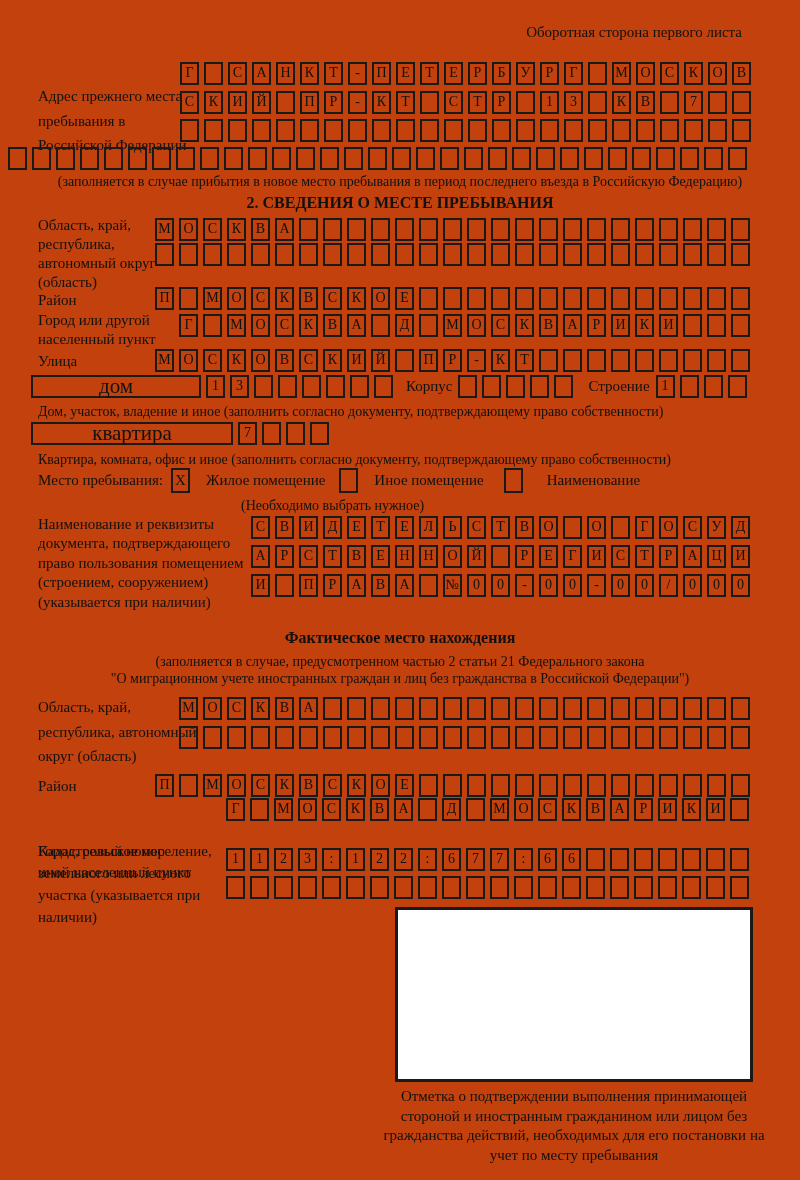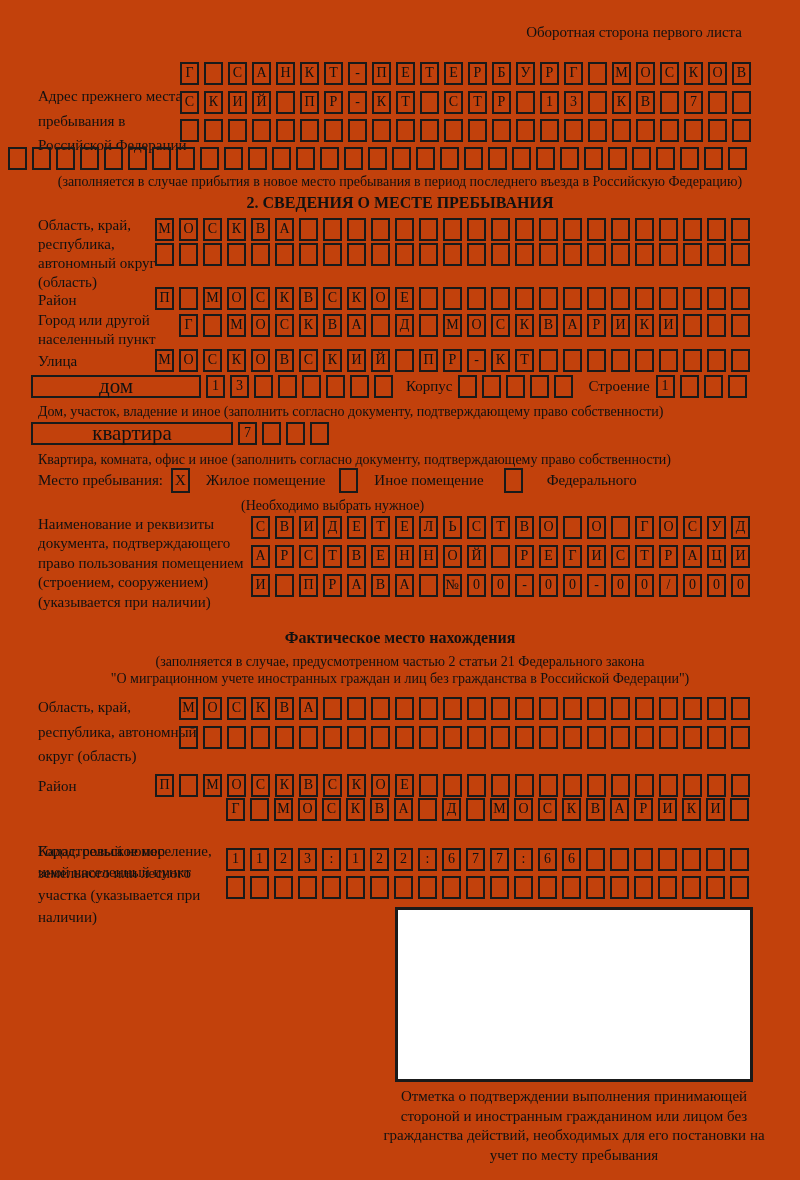--- a/index.html
+++ b/index.html
@@ -63,21 +63,21 @@
   </div>
   <div class="abs cap" style="left:38px;top:451px;">Квартира, комната, офис и иное (заполнить согласно документу, подтверждающему право собственности)</div>
 
   <div class="abs flexrow" style="left:38px;top:467px;height:27px;">
     <span>Место пребывания:</span>
     <span class="checkbox" style="margin-left:8px;">X</span>
     <span style="margin-left:16px;">Жилое помещение</span>
     <span class="checkbox" style="margin-left:14px;"></span>
     <span style="margin-left:16px;">Иное помещение</span>
     <span class="checkbox" style="margin-left:20px;"></span>
-    <span style="margin-left:24px;">Федерального</span>
+    <span style="margin-left:24px;">Наименование</span>
   </div>
   <div class="abs cap" style="left:241px;top:497px;">(Необходимо выбрать нужное)</div>
 
   <div class="abs lbl" style="left:38px;top:515px;width:210px;line-height:19.4px;">Наименование и реквизиты документа, подтверждающего право пользования помещением (строением, сооружением) (указывается при наличии)</div>
   <div class="cellrow" style="left:251px;top:516px;"><span class="cell">С</span><span class="cell">В</span><span class="cell">И</span><span class="cell">Д</span><span class="cell">Е</span><span class="cell">Т</span><span class="cell">Е</span><span class="cell">Л</span><span class="cell">Ь</span><span class="cell">С</span><span class="cell">Т</span><span class="cell">В</span><span class="cell">О</span><span class="cell"></span><span class="cell">О</span><span class="cell"></span><span class="cell">Г</span><span class="cell">О</span><span class="cell">С</span><span class="cell">У</span><span class="cell">Д</span></div>
   <div class="cellrow" style="left:251px;top:545px;"><span class="cell">А</span><span class="cell">Р</span><span class="cell">С</span><span class="cell">Т</span><span class="cell">В</span><span class="cell">Е</span><span class="cell">Н</span><span class="cell">Н</span><span class="cell">О</span><span class="cell">Й</span><span class="cell"></span><span class="cell">Р</span><span class="cell">Е</span><span class="cell">Г</span><span class="cell">И</span><span class="cell">С</span><span class="cell">Т</span><span class="cell">Р</span><span class="cell">А</span><span class="cell">Ц</span><span class="cell">И</span></div>
   <div class="cellrow" style="left:251px;top:574px;"><span class="cell">И</span><span class="cell"></span><span class="cell">П</span><span class="cell">Р</span><span class="cell">А</span><span class="cell">В</span><span class="cell">А</span><span class="cell"></span><span class="cell">№</span><span class="cell">0</span><span class="cell">0</span><span class="cell">-</span><span class="cell">0</span><span class="cell">0</span><span class="cell">-</span><span class="cell">0</span><span class="cell">0</span><span class="cell">/</span><span class="cell">0</span><span class="cell">0</span><span class="cell">0</span></div>
 
   <div class="abs ttl center" style="top:629px;">Фактическое место нахождения</div>
   <div class="abs cap center" style="top:653px;">(заполняется в случае, предусмотренном частью 2 статьи 21 Федерального закона</div>

